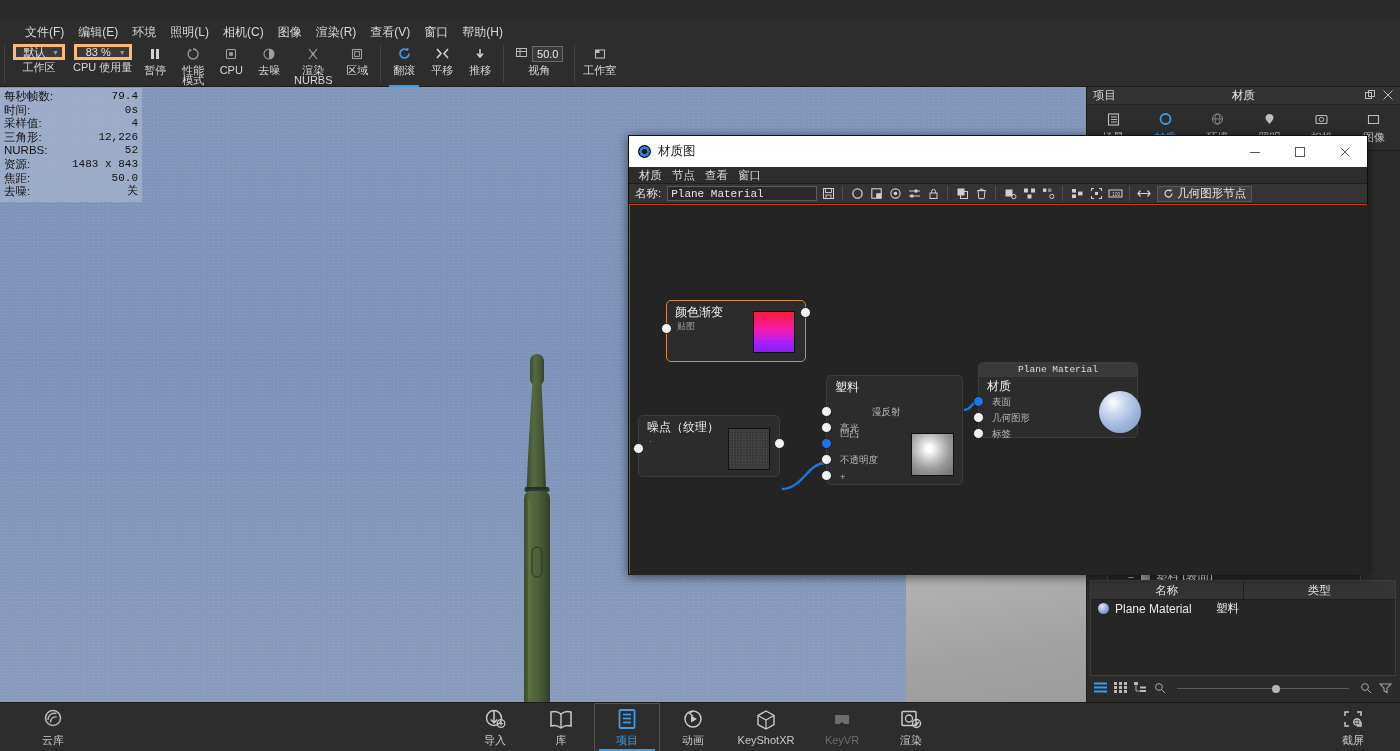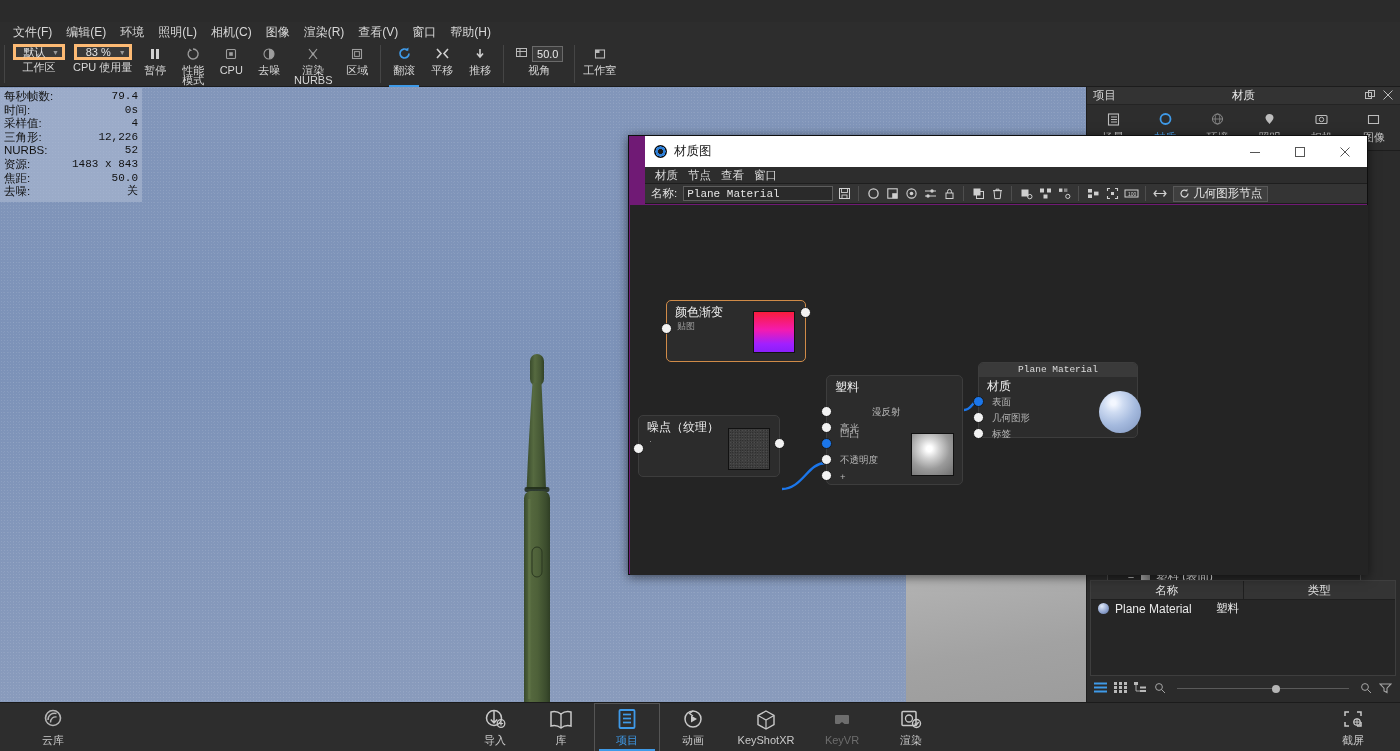--- a/index.html
+++ b/index.html
@@ -18,21 +18,21 @@
              background:radial-gradient(circle at 50% 50%, #1a1a1a 0 26%, #2f7fd6 27% 55%, #0d0d0d 56% 100%);
              margin-left:8px; margin-right:7px; }
   .tb-title { font-size:12.5px; color:#1b1b1b; white-space:nowrap;}
   .tb-btns { margin-left:auto; display:flex; height:22px; }
   .tb-btn { width:46px; height:22px; display:flex; align-items:center; justify-content:center;
             color:#555; font-size:12px; }
   .tb-btn svg { display:block; }
 
   
   .menubar { position:absolute; left:0; top:22px; width:1400px; height:20px;
-             background:#2d2d2d; display:flex; align-items:center; padding-left:6px; }
+             background:#2d2d2d; display:flex; align-items:center; padding-left:18px; }
   .menu-item { padding:2px 7px; font-size:12px; color:#d8d8d8; white-space:nowrap; }
 
   
   .toolbar { position:absolute; left:0; top:42px; width:1400px; height:45px;
              background:#2d2d2d; border-bottom:1px solid #1c1c1c; display:flex; align-items:flex-start;}
   .tb-sep { width:1px; height:38px; background:#454545; margin:3px 4px 0 4px; }
   .tgrp { display:flex; flex-direction:column; align-items:center; justify-content:flex-start;
           min-width:38px; padding:2px 4px 0 4px; height:45px; position:relative;}
   .tgrp .ticon { height:19px; display:flex; align-items:center; justify-content:center; color:#cfcfcf; }
   .tgrp .tlabel { font-size:11px; color:#d7d7d7; line-height:11px; text-align:center; margin-top:2px;white-space:nowrap;}
@@ -156,21 +156,21 @@
       background:radial-gradient(circle at 35% 30%,#9bbf7e,#4f7a3c 58%,#2c4a22);}
 
   .mtools { position:absolute; left:1090px; top:680px; width:306px; height:18px; display:flex;
             align-items:center; gap:7px; padding:0 4px; }
   .mtools .sl { flex:1; position:relative; height:10px; margin:0 4px;}
   .mtools .sl .t { position:absolute; left:0;right:0;top:4px;height:1px;background:#5a5a5a;}
   .mtools .sl .k { position:absolute; left:55%; top:1px;width:8px;height:8px;border-radius:50%;background:#b5b5b5;}
 
   
   .mgw { position:absolute; left:628px; top:135px; width:740px; height:440px;
-         background:#701a75; border:1px solid #0f0f0f; box-shadow:0 2px 10px rgba(0,0,0,.55);padding-left:16px; }
+         background:#c2410c; border:1px solid #0f0f0f; box-shadow:0 2px 10px rgba(0,0,0,.55); }
   .mgw-title { height:31px; background:#ffffff; display:flex; align-items:center; }
   .mgw-title .ic { width:13px;height:13px;border-radius:50%;margin:0 7px 0 9px;
                    background:radial-gradient(circle at 50% 50%,#1a1a1a 0 26%,#2f7fd6 27% 55%,#0d0d0d 56% 100%);}
   .mgw-title .tx { font-size:12.5px;color:#1b1b1b;}
   .mgw-title .bs { margin-left:auto; display:flex; }
   .mgw-title .bs div { width:45px;height:31px;display:flex;align-items:center;justify-content:center;color:#555;}
   .mgw-menu { height:17px; background:#2d2d2d; display:flex; align-items:center; padding-left:7px; gap:4px;
               border-bottom:1px solid #1e1e1e;}
   .mgw-menu span { font-size:11.5px; color:#dadada; padding:0 3px;}
   .mgw-tools { height:20px; background:#343434; display:flex; align-items:center; gap:3px; padding-left:6px;

